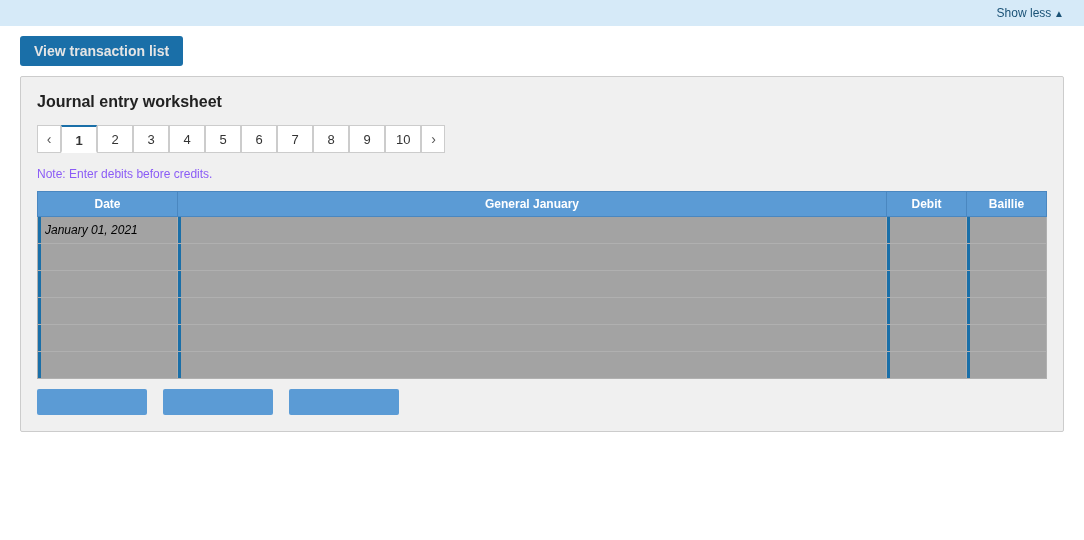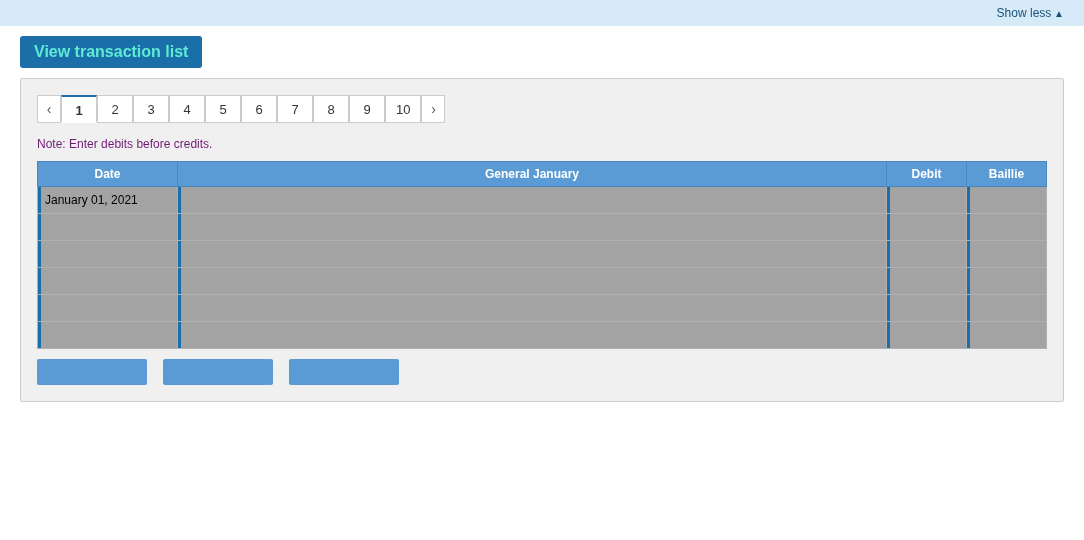--- a/index.html
+++ b/index.html
@@ -26,24 +26,24 @@
     .show-less-link::after {
       content: ' ▲';
       font-size: 10px;
     }
     .toolbar {
       padding: 10px 20px;
       background: #fff;
     }
     .view-transaction-btn {
       background: #1a6fa8;
-      color: #5eead4;
+      color: #e5e5e5;
       border: none;
       padding: 7px 14px;
-      font-size: 16px;
+      font-size: 14px;
       font-weight: bold;
       cursor: pointer;
       border-radius: 3px;
     }
     .worksheet-container {
       margin: 0 20px 20px 20px;
       background: #f0f0f0;
       border: 1px solid #ccc;
       padding: 16px;
       border-radius: 2px;
@@ -96,21 +96,21 @@
     .instruction-box {
       background: #fff;
       border: 1px solid #ccc;
       padding: 14px 16px;
       margin-bottom: 12px;
       min-height: 70px;
       font-size: 13px;
       color: #222;
     }
     .note-text {
-      color: #701a75;
+      color: #8b5cf6;
       font-size: 12px;
       margin-bottom: 10px;
     }
     .journal-table {
       width: 100%;
       border-collapse: collapse;
       background: #a3a3a3;
     }
     .journal-table th {
       background: #5b9bd5;
@@ -127,20 +127,21 @@
       height: 26px;
     }
     .journal-table td input {
       width: 100%;
       height: 100%;
       border: none;
       outline: none;
       padding: 2px 6px;
       font-size: 12px;
       background: transparent;
+      font-style: italic;
     }
     .date-col { width: 140px; }
     .gj-col { width: auto; }
     .debit-col { width: 80px; margin-left: 12px; }
     .credit-col { width: 80px; }
     td.has-indicator {
       padding: 0;
     }
     td.has-indicator .cell-inner {
       display: flex;
@@ -188,20 +189,21 @@
 
 <div class="top-bar">
   <a class="show-less-link">Show less</a>
 </div>
 
 <div class="toolbar">
   <button class="view-transaction-btn">View transaction list</button>
 </div>
 
 <div class="worksheet-container">
+  <div class="worksheet-title">Journal entry worksheet</div>
 
   <div class="tab-nav">
     <button class="tab-nav-arrow">‹</button>
     <div class="tab-number active">1</div>
     <div class="tab-number">2</div>
     <div class="tab-number">3</div>
     <div class="tab-number">4</div>
     <div class="tab-number">5</div>
     <div class="tab-number">6</div>
     <div class="tab-number">7</div>

